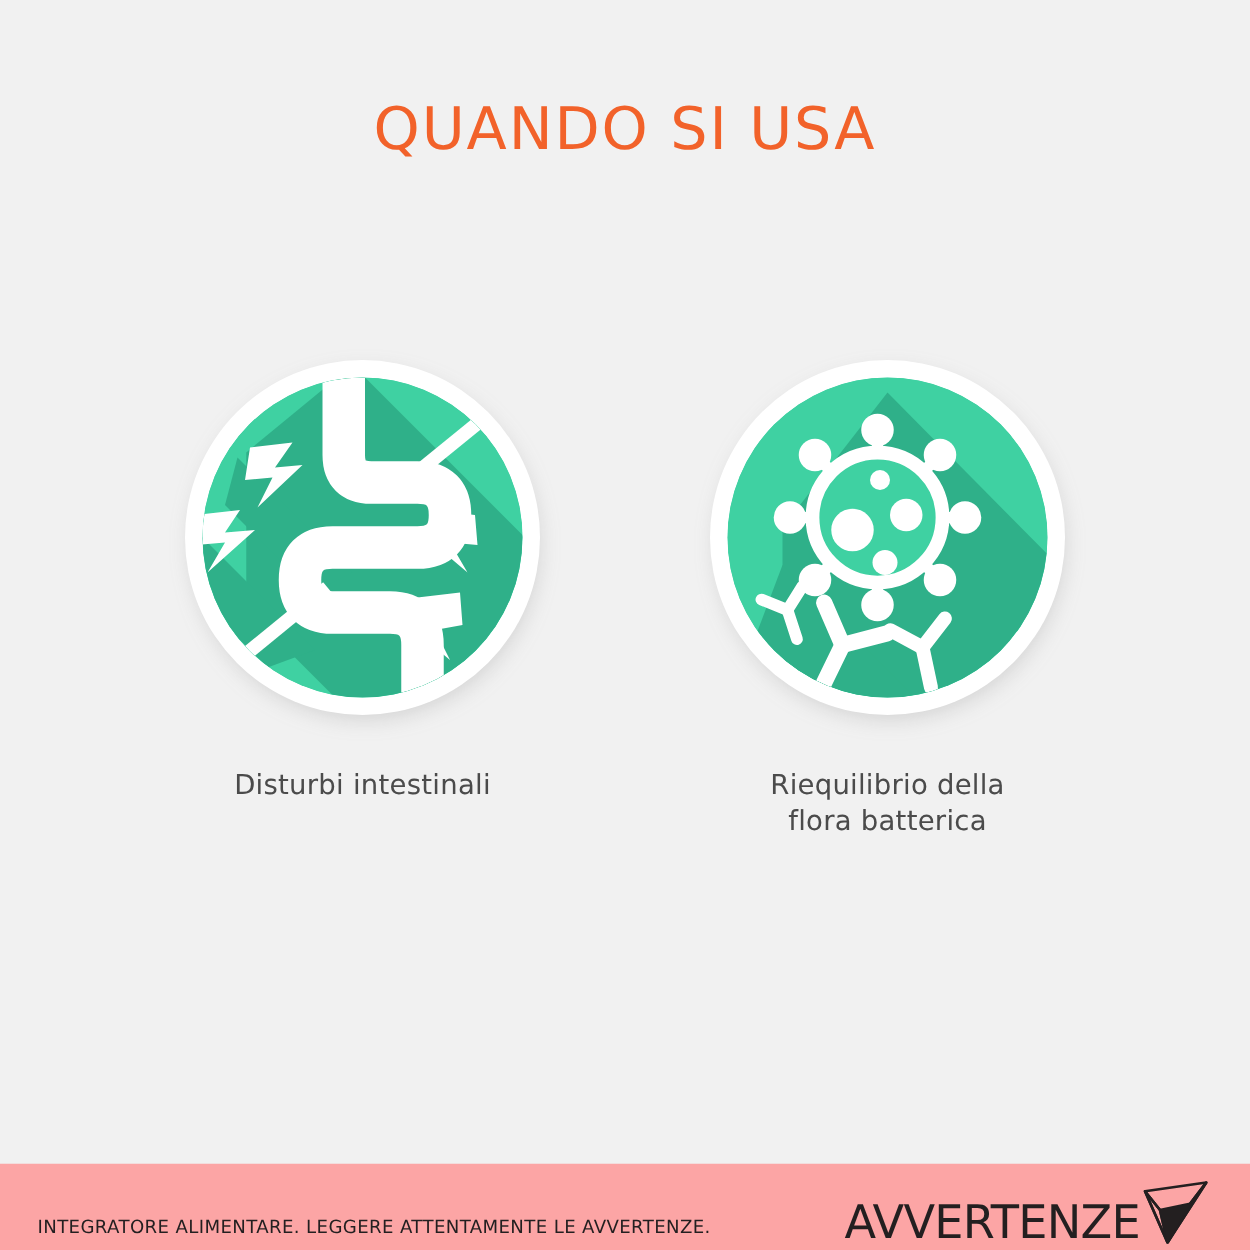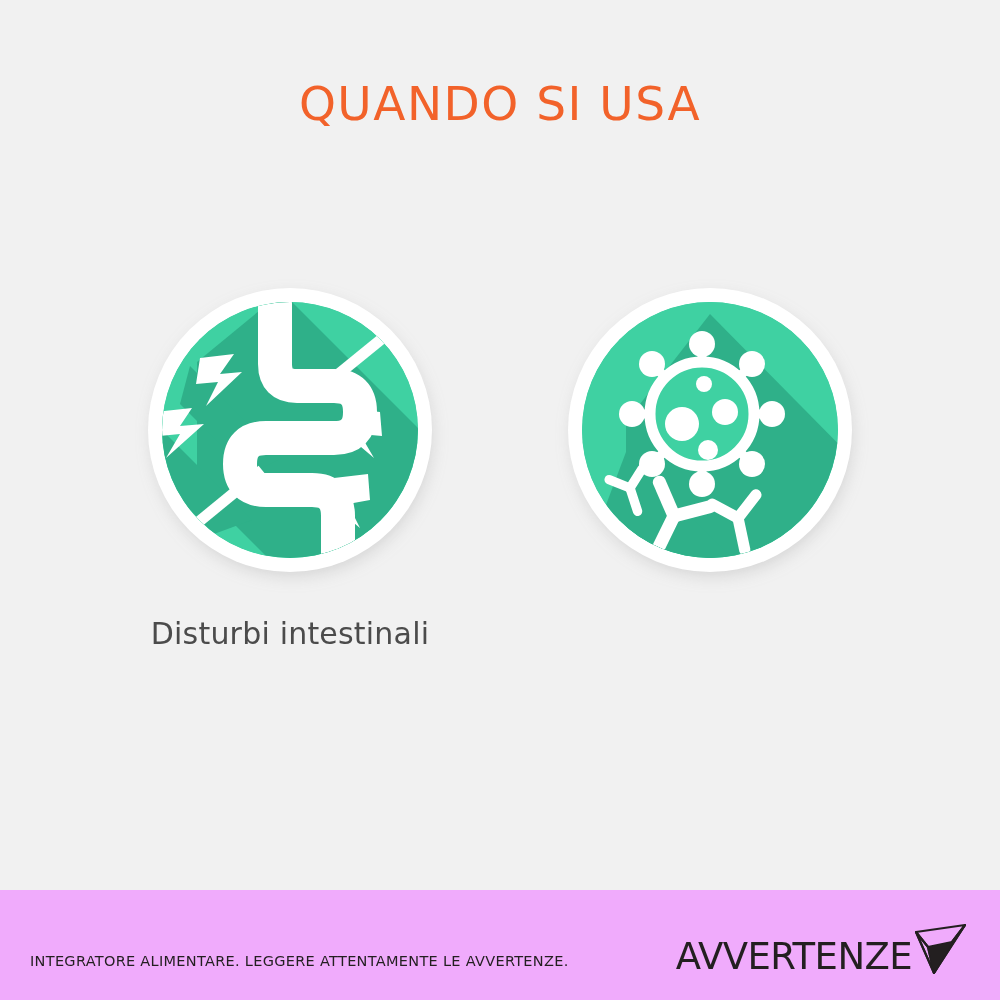--- a/index.html
+++ b/index.html
@@ -88,35 +88,35 @@
     border-radius: 50%;
     overflow: hidden;
     background: #3fd1a2;
   }
   .badge-disc svg { display: block; }
 
   .caption {
     margin-top: 42px;
     text-align: center;
     color: #4b4b4b;
-    font-size: 30px;
+    font-size: 22px;
     line-height: 1.33;
     font-family: "DejaVu Sans", sans-serif;
     letter-spacing: 0.2px;
     white-space: pre-line;
   }
 
   
   .footer {
     position: absolute;
     left: 0;
     bottom: 0;
     width: 1000px;
-    height: 110px;
-    background: #f0abfc;
+    height: 69px;
+    background: #fca5a5;
     display: flex;
     align-items: center;
     justify-content: space-between;
     box-sizing: border-box;
     padding: 0 30px 0 30px;
   }
   .disclaimer {
     color: #231f20;
     font-size: 14.5px;
     letter-spacing: 0.3px;
@@ -280,20 +280,22 @@
                 <g transform="translate(156,216) rotate(-12) scale(0.86)">
                   <line x1="0" y1="0" x2="0" y2="38"></line>
                   <line x1="0" y1="0" x2="-26" y2="-22"></line>
                   <line x1="0" y1="0" x2="26" y2="-22"></line>
                 </g>
               </g>
             </g>
           </svg>
         </div>
       </div>
+      <div class="caption">Riequilibrio della
+flora batterica</div>
     </div>
 
   </div>
 
   <div class="footer">
     <div class="disclaimer">INTEGRATORE ALIMENTARE. LEGGERE ATTENTAMENTE LE AVVERTENZE.</div>
     <div class="brand">
       <div class="brand-name">AVVERTENZE</div>
       <svg class="brand-mark" width="62" height="56" viewBox="0 0 62 56">
 

